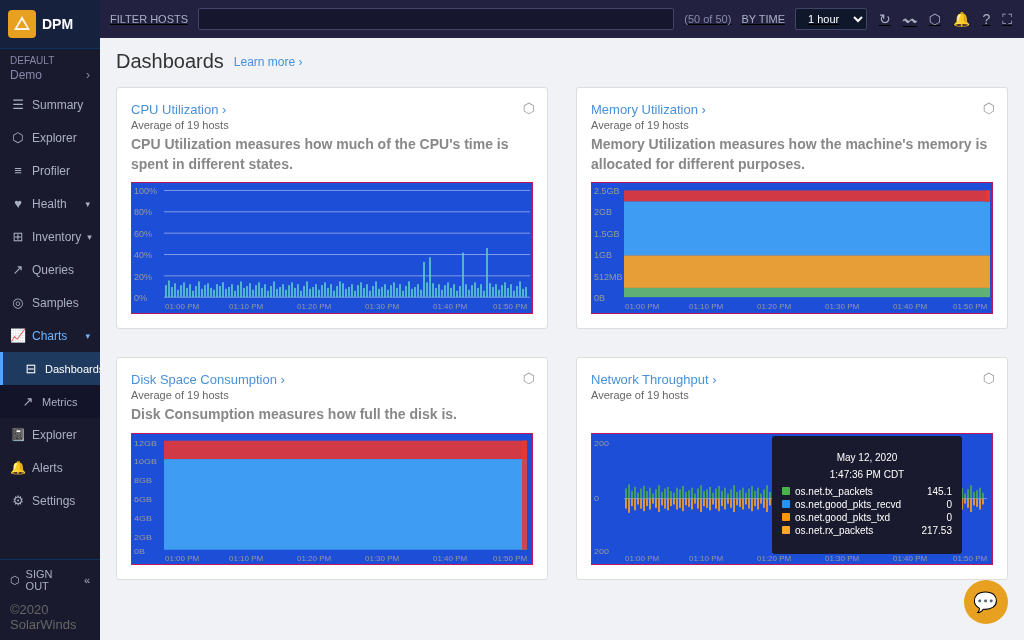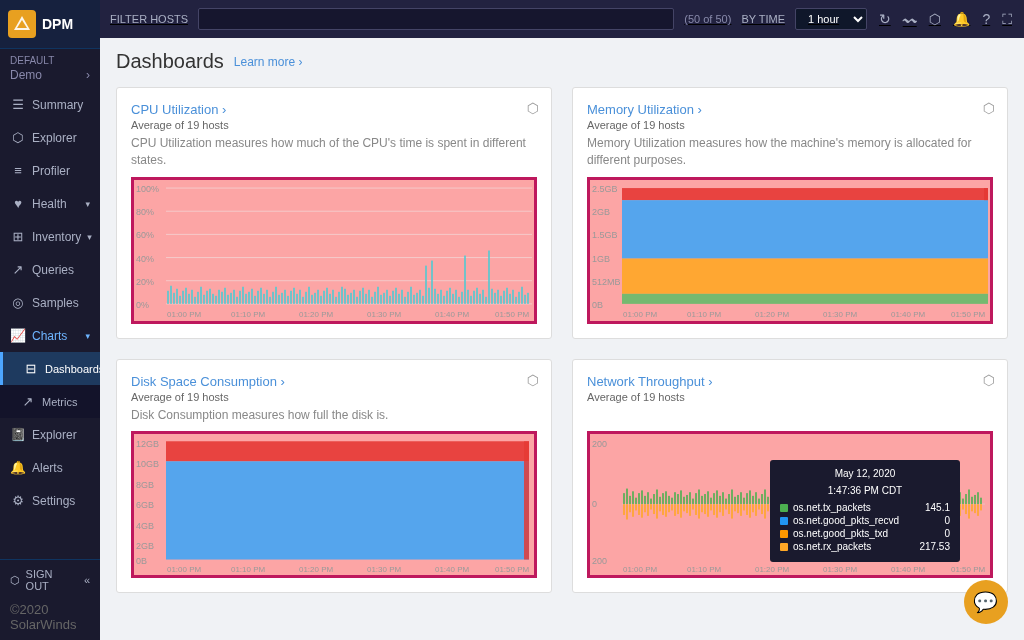--- a/index.html
+++ b/index.html
@@ -180,21 +180,21 @@
       font-size: 12px;
       text-decoration: none;
       cursor: pointer;
     }
     .learn-more-link:after { content: ' ›'; }
 
     
     .dashboard-grid {
       display: grid;
       grid-template-columns: 1fr 1fr;
-      gap: 20px;
+      gap: 28px;
       border-radius: 32px;
     }
     .chart-card {
       background: #fff;
       border: 1px solid #ddd;
       border-radius: 3px;
       padding: 14px;
       position: relative;
     }
     .card-title {
@@ -213,41 +213,42 @@
       cursor: pointer;
       font-size: 14px;
     }
     .card-subtitle {
       color: #666;
       font-size: 11px;
       margin: 2px 0 4px;
     }
     .card-desc {
       color: #888;
-      font-size: 12px;
+      font-size: 14px;
       margin-bottom: 8px;
       line-height: 1.4;
+      font-weight: bold;
     }
     .chart-area {
       position: relative;
-      height: 147px;
-      background: #fca5a5;
-      border: 3px solid #be185d;
+      height: 132px;
+      background: #1d4ed8;
+      border: 1px solid #be185d;
       overflow: hidden;
     }
 
     .tooltip-box {
       position: absolute;
       background: #1a1a2e;
       color: #fff;
       font-size: 10px;
-      padding: 8px 10px;
+      padding: 16px 10px;
       border-radius: 3px;
       right: 30px;
-      top: 26px;
+      top: 2px;
       z-index: 10;
       min-width: 190px;
     }
     .tooltip-title {
       font-size: 10px;
       margin-bottom: 6px;
       text-align: center;
     }
     .tooltip-row {
       display: flex;

